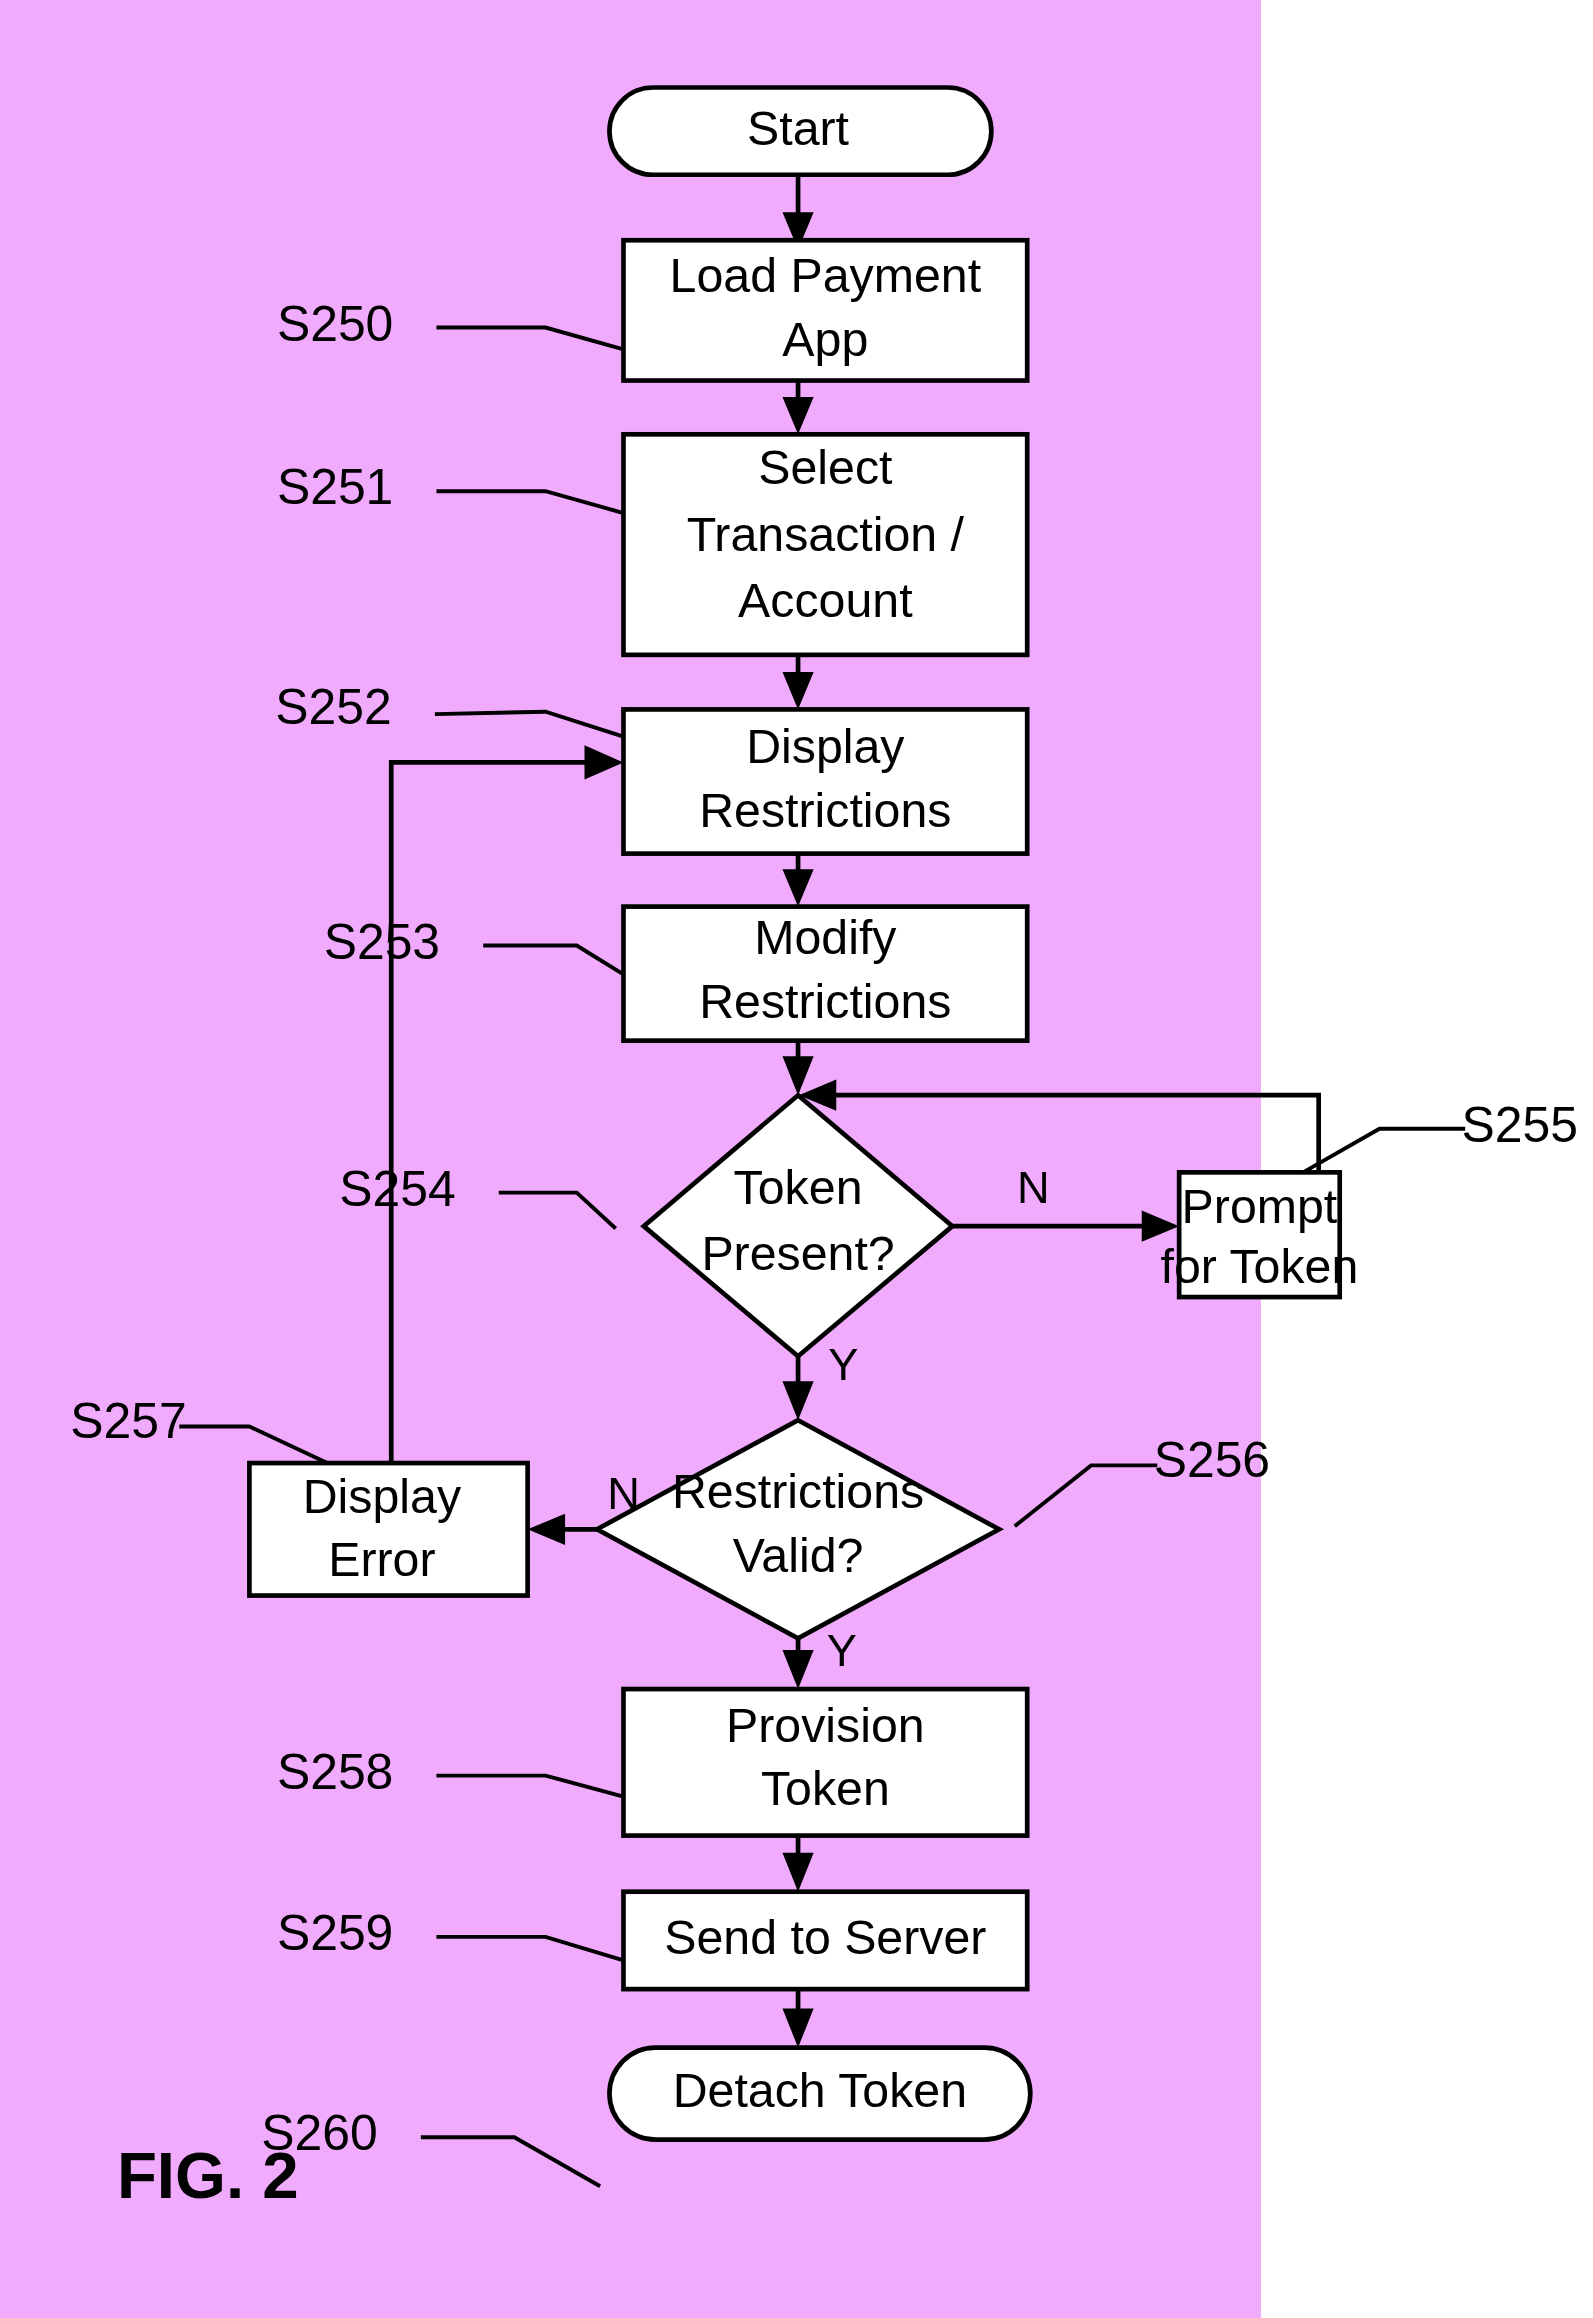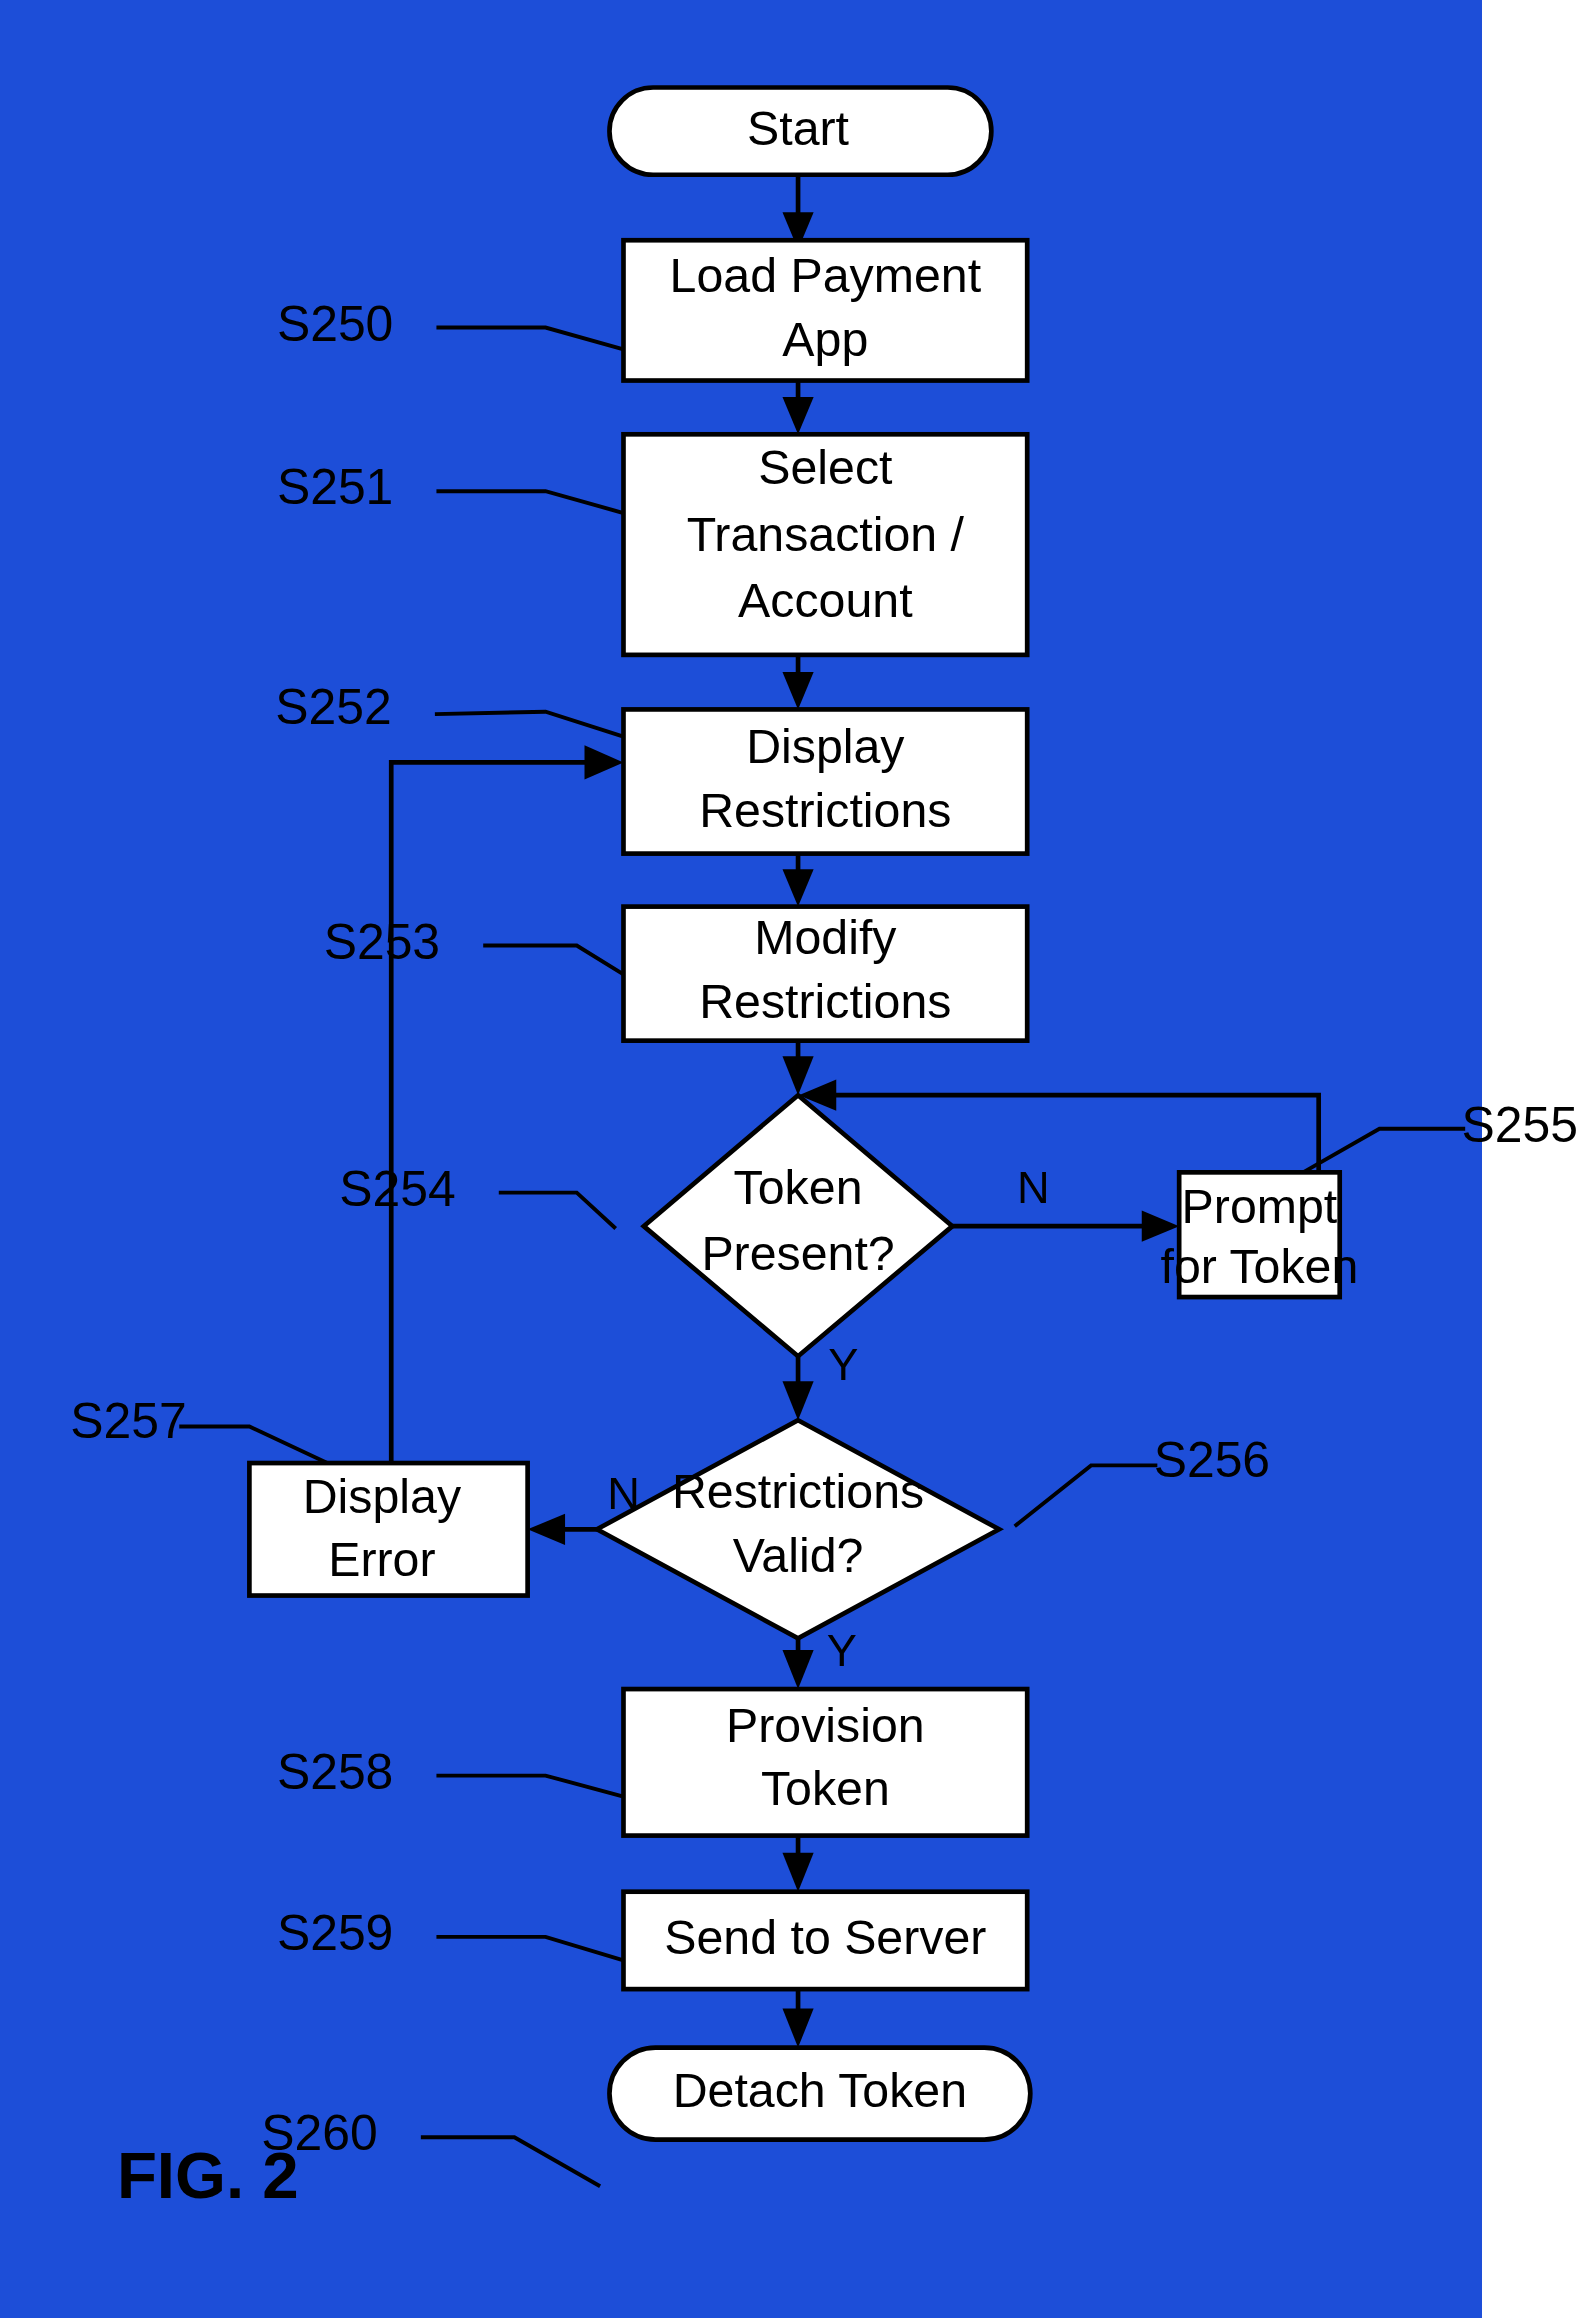--- a/index.html
+++ b/index.html
@@ -9,23 +9,23 @@
     background: #ffffff;
   }
   body {
     width: 1593px;
     height: 2319px;
     overflow: hidden;
     font-family: "Liberation Sans", sans-serif;
   }
   #figure-root {
     position: relative;
-    width: 1482px;
+    width: 1261px;
     height: 2319px;
-    background: #1d4ed8;
+    background: #f0abfc;
   }
   svg#flowchart {
     display: block;
     width: 1593px;
     height: 2319px;
   }
   .shape {
     fill: #ffffff;
     stroke: #000000;
     stroke-width: 6;

